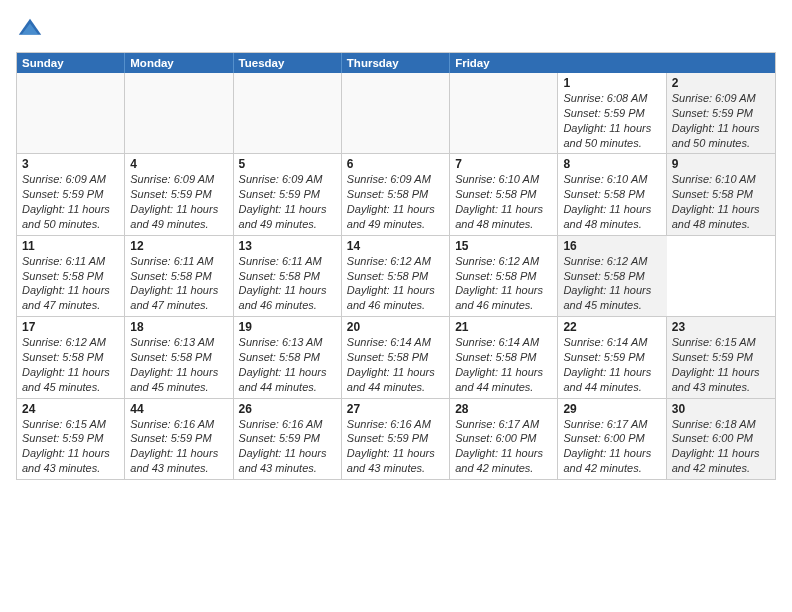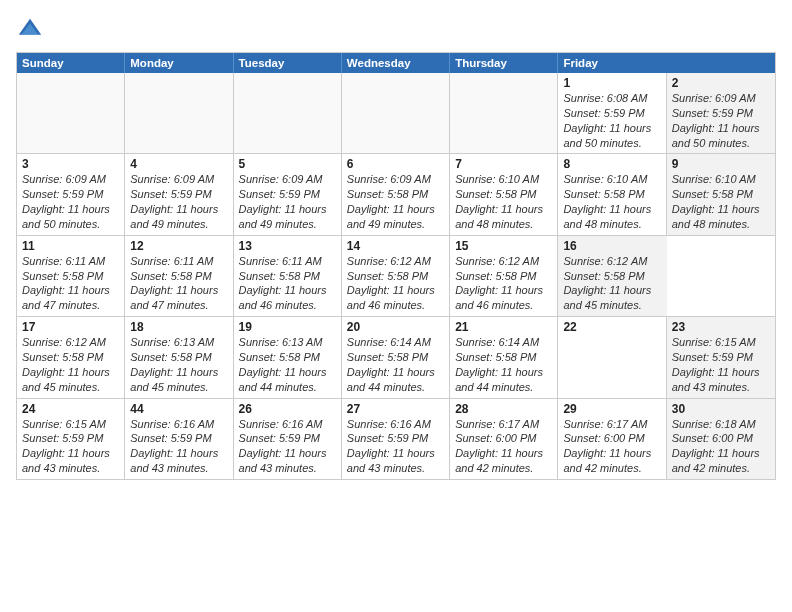--- a/index.html
+++ b/index.html
@@ -130,21 +130,20 @@
       <div class="month-title"></div>
       <div class="subtitle"></div>
     </div>
   </div>
 
   <div class="calendar">
     <div class="cal-header-row">
     <div class="cal-header-cell">Sunday</div>
         <div class="cal-header-cell">Monday</div>
         <div class="cal-header-cell">Tuesday</div>
-        <div class="cal-header-cell">Wednesday</div>
         <div class="cal-header-cell">Thursday</div>
         <div class="cal-header-cell">Friday</div>
       </div>
     <div class="cal-body">
     <div class="cal-row">
           <div class="cal-cell empty"></div>
           <div class="cal-cell empty"></div>
           <div class="cal-cell empty"></div>
           <div class="cal-cell empty"></div>
           <div class="cal-cell empty"></div>
@@ -269,20 +268,23 @@
 Daylight: 11 hours and 44 minutes.</div>
           </div>
           <div class="cal-cell">
             <span class="day-num">21</span>
             <div class="cell-text">Sunrise: 6:14 AM
 Sunset: 5:58 PM
 Daylight: 11 hours and 44 minutes.</div>
           </div>
           <div class="cal-cell">
             <span class="day-num">22</span>
+            <div class="cell-text">Sunrise: 6:14 AM
+Sunset: 5:59 PM
+Daylight: 11 hours and 44 minutes.</div>
           </div>
           <div class="cal-cell shaded">
             <span class="day-num">23</span>
             <div class="cell-text">Sunrise: 6:15 AM
 Sunset: 5:59 PM
 Daylight: 11 hours and 43 minutes.</div>
           </div>
         </div>
         <div class="cal-row">
           <div class="cal-cell">

